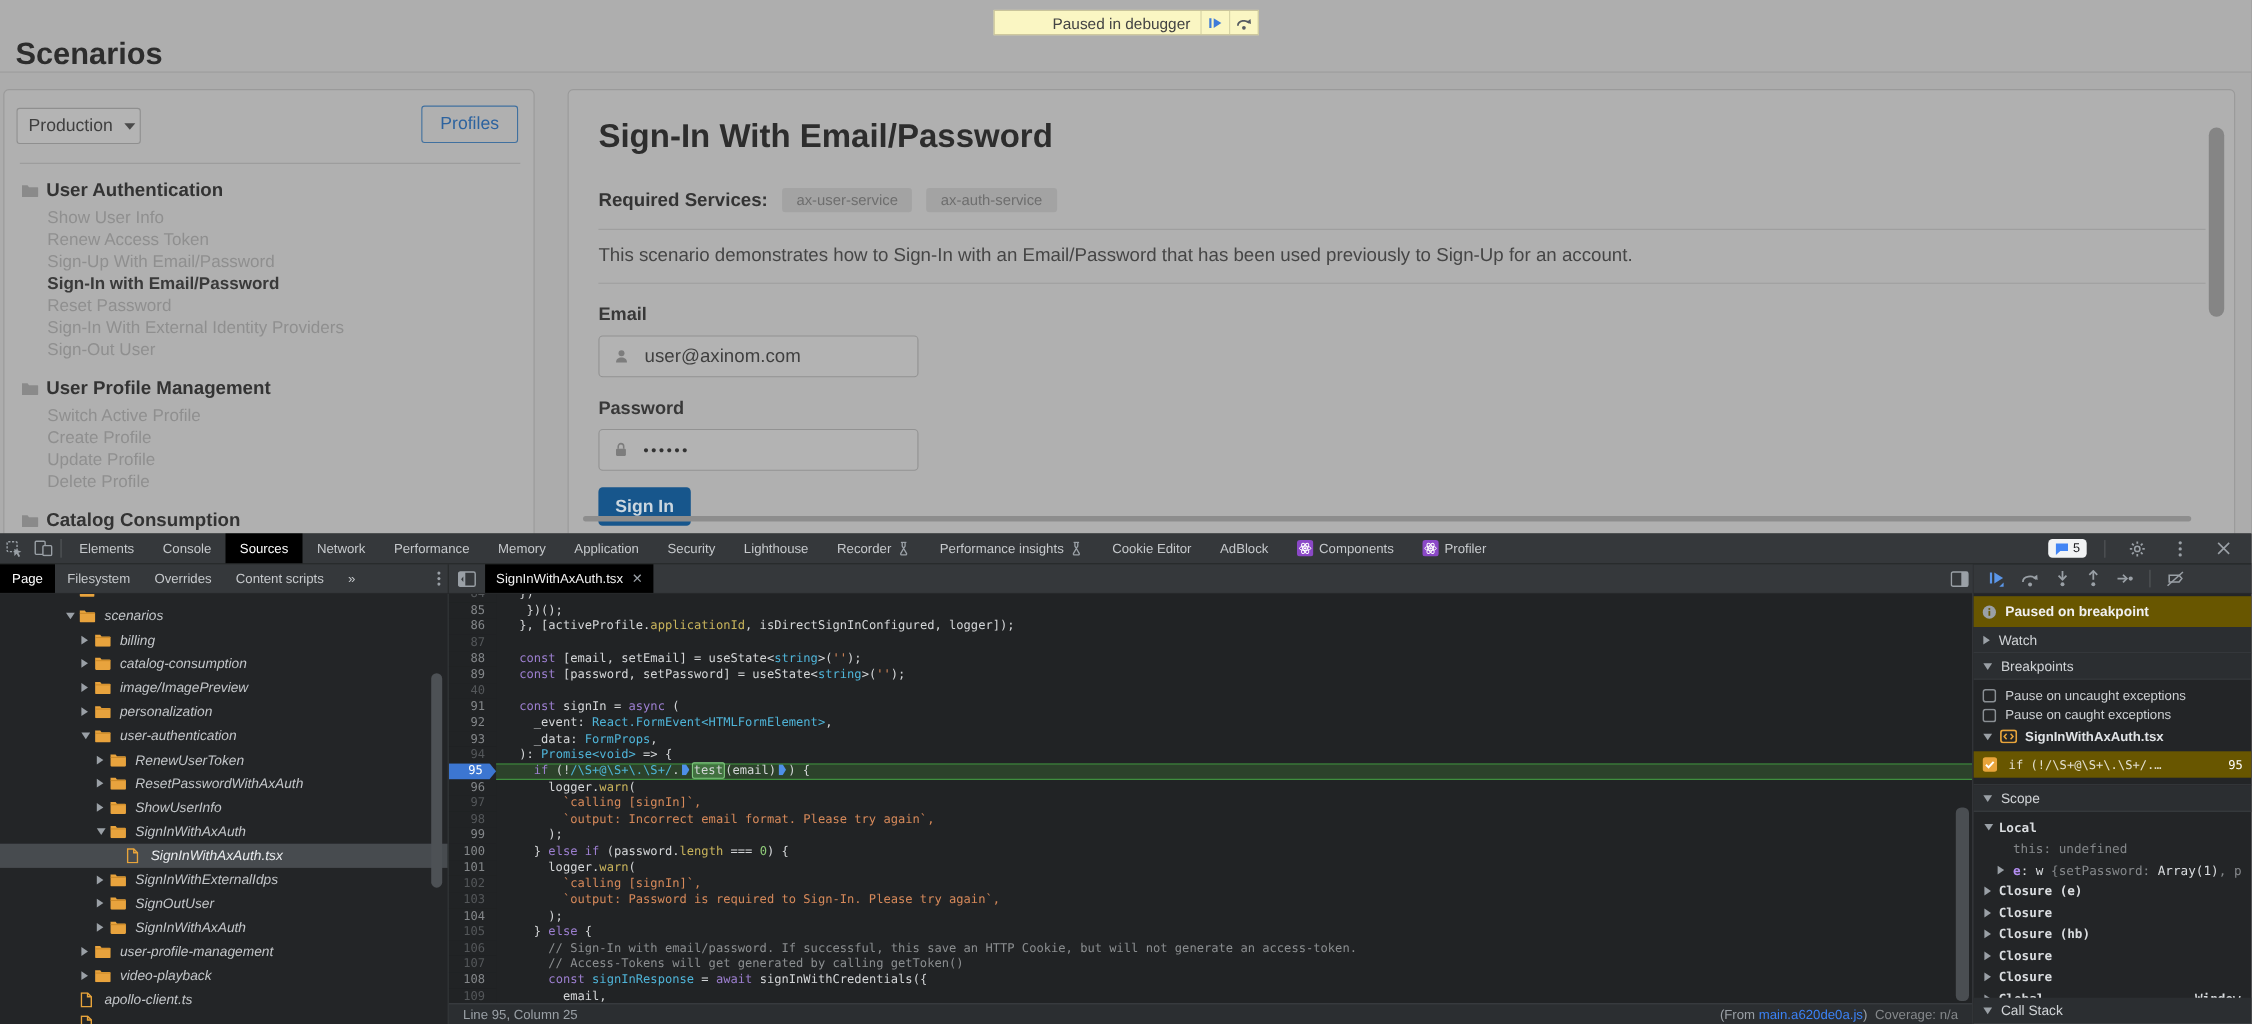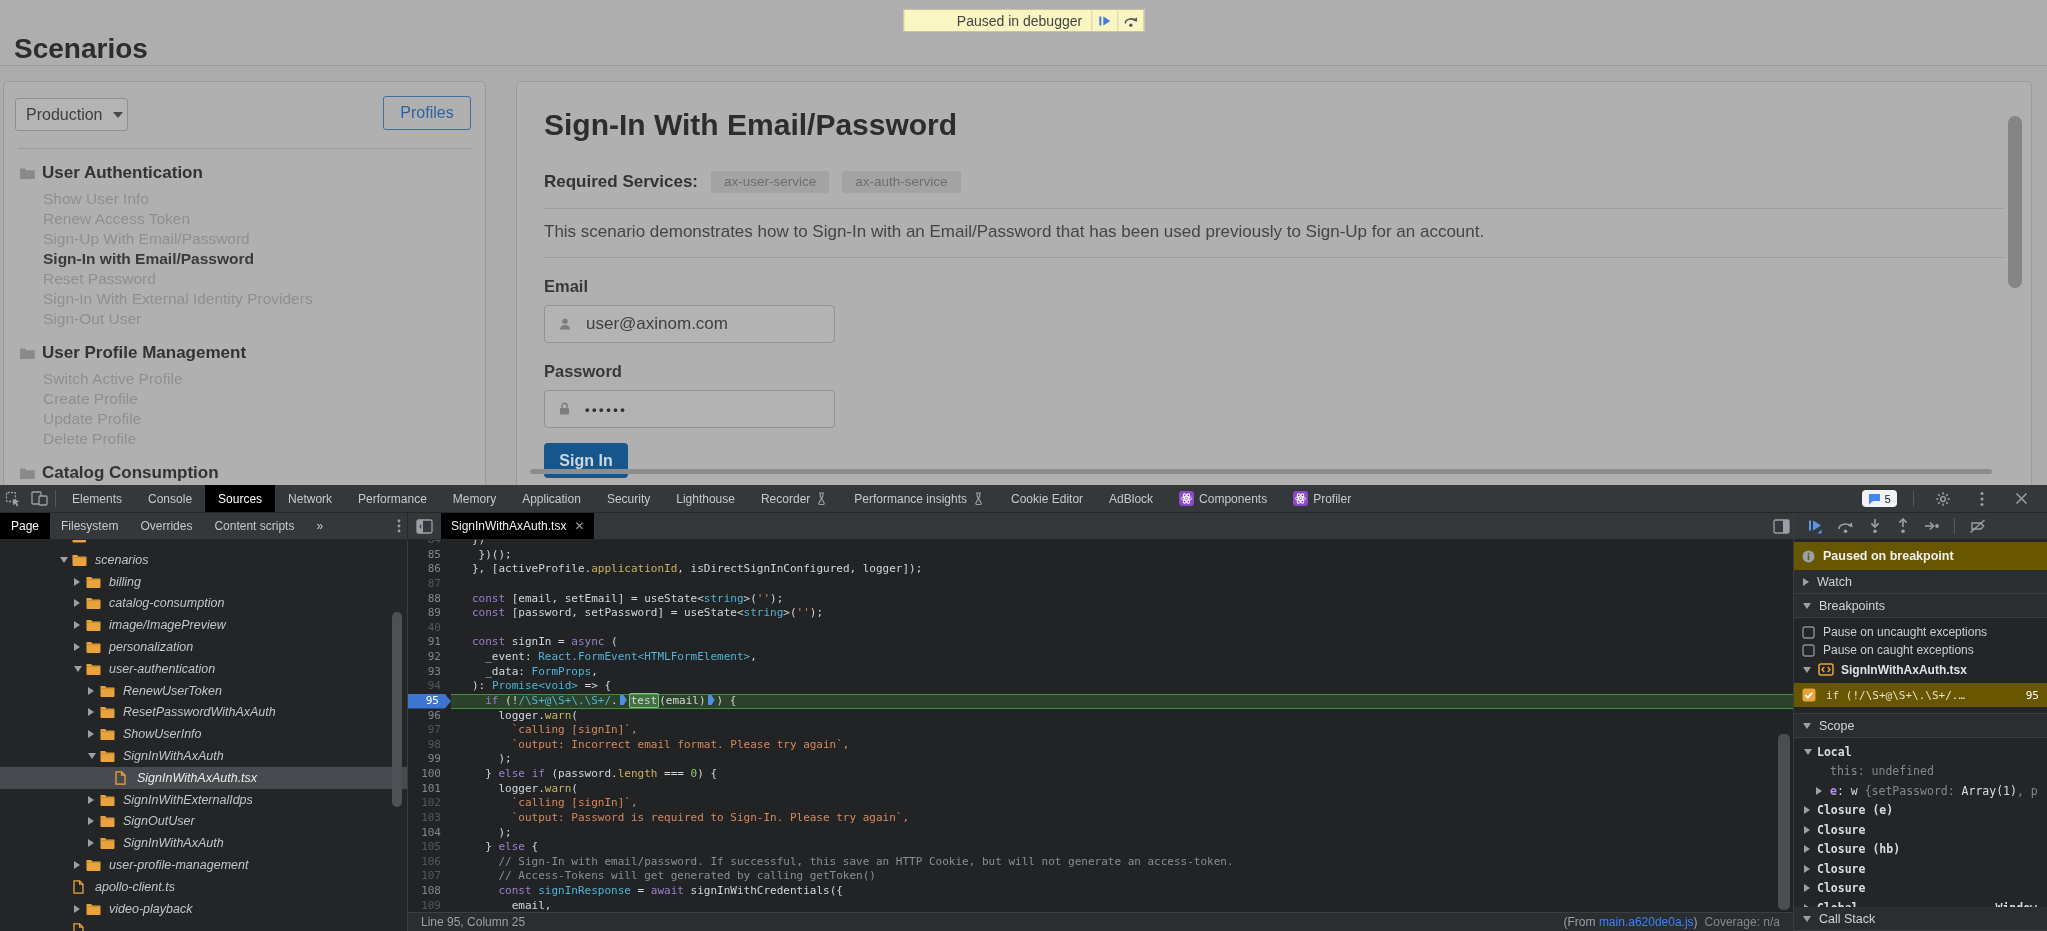--- a/index.html
+++ b/index.html
@@ -565,37 +565,37 @@
             <span class="t-car car tr" style="left:74px"></span>
             <span class="t-ico" style="left:86px">
               <svg width="15" height="12" viewBox="0 0 15 12">
                 <path d="M.5 1h4.6l1.2 1.6h7.2a1 1 0 011 1v7.4a1 1 0 01-1 1H1.5a1 1 0 01-1-1z" fill="#e8a33d"></path>
                 <path d="M.5 3.6h14" stroke="#c78626" stroke-width=".8"></path>
               </svg>
             </span>
             <span class="t-lbl" style="left:109px">user-profile-management</span>
           </div>
           <div class="t-row">
+            <span class="t-car car tr" style="left:74px"></span>
+            <span class="t-ico" style="left:86px">
+              <svg width="15" height="12" viewBox="0 0 15 12">
+                <path d="M.5 1h4.6l1.2 1.6h7.2a1 1 0 011 1v7.4a1 1 0 01-1 1H1.5a1 1 0 01-1-1z" fill="#e8a33d"></path>
+                <path d="M.5 3.6h14" stroke="#c78626" stroke-width=".8"></path>
+              </svg>
+            </span>
+            <span class="t-lbl" style="left:109px">video-playback</span>
+          </div>
+          <div class="t-row">
             <span class="t-ico" style="left:73px">
               <svg width="11" height="14" viewBox="0 0 11 14">
                 <path d="M1 .8h5.6L10 4.2v9H1z" fill="none" stroke="#e8a43b" stroke-width="1.3"></path>
                 <path d="M6.6.8v3.4H10" fill="none" stroke="#e8a43b" stroke-width="1.3"></path>
               </svg>
             </span>
             <span class="t-lbl" style="left:95px">apollo-client.ts</span>
-          </div>
-          <div class="t-row">
-            <span class="t-car car tr" style="left:74px"></span>
-            <span class="t-ico" style="left:86px">
-              <svg width="15" height="12" viewBox="0 0 15 12">
-                <path d="M.5 1h4.6l1.2 1.6h7.2a1 1 0 011 1v7.4a1 1 0 01-1 1H1.5a1 1 0 01-1-1z" fill="#e8a33d"></path>
-                <path d="M.5 3.6h14" stroke="#c78626" stroke-width=".8"></path>
-              </svg>
-            </span>
-            <span class="t-lbl" style="left:109px">video-playback</span>
           </div>
           <div class="t-row">
             <span class="t-ico" style="left:73px">
               <svg width="11" height="14" viewBox="0 0 11 14">
                 <path d="M1 .8h5.6L10 4.2v9H1z" fill="none" stroke="#e8a43b" stroke-width="1.3"></path>
                 <path d="M6.6.8v3.4H10" fill="none" stroke="#e8a43b" stroke-width="1.3"></path>
               </svg>
             </span>
             <span class="t-lbl" style="left:95px"></span>
           </div>

